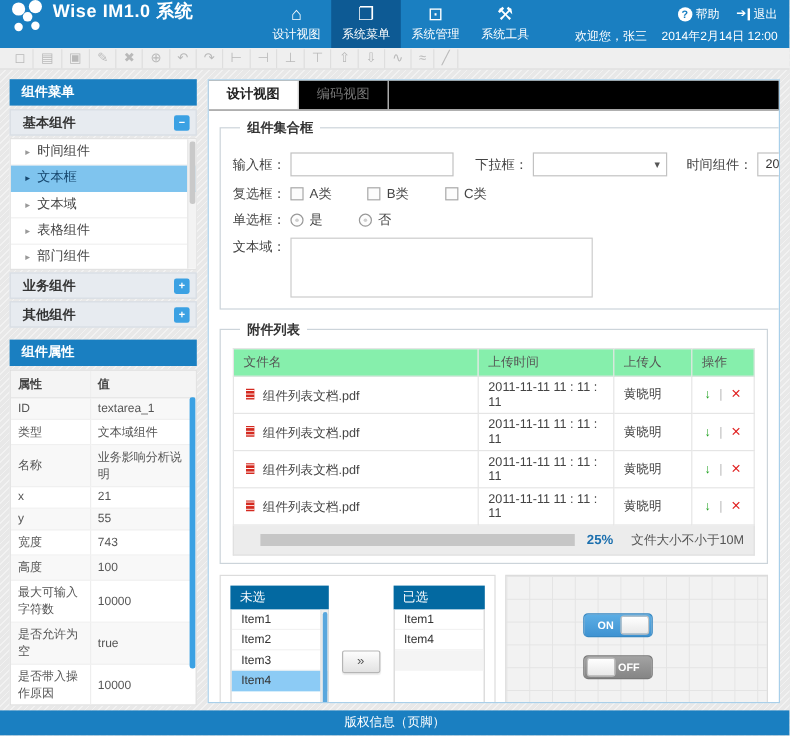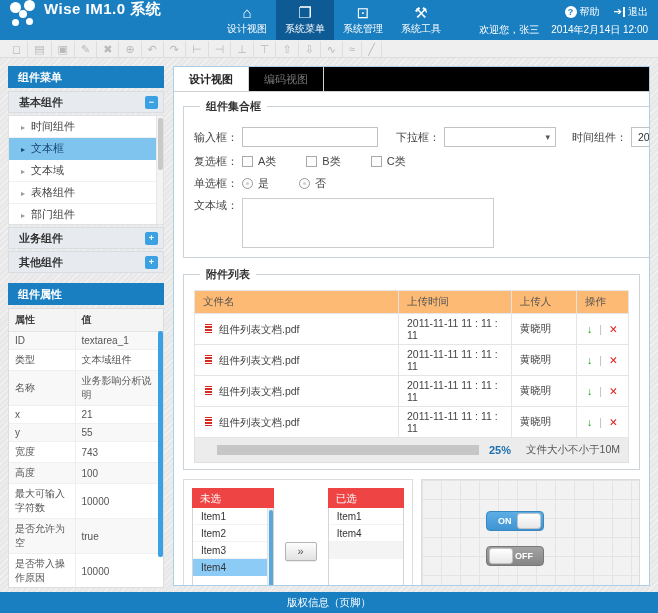--- a/index.html
+++ b/index.html
@@ -80,41 +80,41 @@
   .gap18 { width:18px; }
   .opt { display:flex; align-items:center; margin-right:30px; font-size:11px; color:#444; }
   .cb { width:11px; height:11px; border:1px solid #a9a9a9; background:#fcfcfc; margin-right:5px; cursor:pointer; }
   .rb { width:11px; height:11px; border:1px solid #999; border-radius:50%; background:#fdfdfd; margin-right:5px; cursor:pointer;
         position:relative; }
   .rb::after { content:""; position:absolute; left:3px; top:3px; width:3px; height:3px; border-radius:50%; background:#cfcfcf; }
   .ta-row { align-items:flex-start; }
   .ta { width:252px; height:50px; border:1px solid #ccc; background:#fff; resize:none; }
 
   .att-table { width:100%; border-collapse:collapse; font-size:10.5px; margin-top:2px; }
-  .att-table th { text-align:left; font-weight:normal; color:#555; background:#fdba74; border:1px solid #e5e5e5; padding:4px 8px; }
+  .att-table th { text-align:left; font-weight:normal; color:#555; background:#86efac; border:1px solid #e5e5e5; padding:4px 8px; }
   .att-table td { border:1px solid #e5e5e5; color:#444; padding:3px 8px; }
   .att-table th:nth-child(1){width:47%;} .att-table th:nth-child(2){width:26%;}
   .att-table th:nth-child(3){width:15%;} .att-table th:nth-child(4){width:12%;}
   .pdf-ic { display:inline-block; width:11px; height:13px; background:#d42a20; border-radius:2px; vertical-align:-2px; margin-right:5px;
             background-image:linear-gradient(#fff 1px, transparent 1px); background-size:100% 3px; background-position:0 3px;
             background-repeat:repeat-y; background-clip:content-box; padding:2px 2px; }
   .ops { text-align:center; white-space:nowrap; }
   .dl { color:#1fa11f; font-weight:bold; cursor:pointer; } .op-div { color:#bbb; margin:0 7px; } .del { color:#e02020; font-weight:bold; cursor:pointer; }
   .upload-row { background:#ececec; border:1px solid #e0e0e0; border-top:none; padding:5px 8px; display:flex; align-items:center; }
   .upload-btn { background:#d9eaf8; border:1px solid #74add8; color:#1b6fae; font-size:10.5px; font-weight:bold;
                 padding:2px 9px; border-radius:2px; cursor:pointer; }
   .ptrack { width:262px; height:10px; background:#c6c6c6; margin:0 10px 0 14px; }
   .pfill { width:30%; height:100%; background:#4a9bd8; }
   .ppct { color:#1b6fae; font-weight:bold; font-size:11px; }
   .phint { margin-left:auto; font-size:10.5px; color:#555; }
 
   .bottom { display:flex; gap:8px; height:176px; }
   .left-box { width:230px; border:1px solid #dcdcdc; background:#fff; padding:8px; display:flex; align-items:flex-start; }
   .tlist { width:92px; }
-  .tlist-header { height:20px; line-height:20px; background:#ef4444; color:#fff; font-size:10.5px; padding-left:8px; }
+  .tlist-header { height:20px; line-height:20px; background:#0369a1; color:#fff; font-size:10.5px; padding-left:8px; }
   .tlist-body { border:1px solid #d5d5d5; border-top:none; height:137px; background:#fff; position:relative; overflow:hidden; }
   .titem { height:17px; line-height:17px; padding-left:8px; font-size:10px; color:#333; border-bottom:1px solid #f2f2f2; cursor:pointer; }
   .titem.sel { background:#8ccbf5; border-color:#8ccbf5; }
   .titem.empty { cursor:default; border-bottom:none; }
   .titem.empty:nth-child(odd) { background:#f4f4f4; }
   .tlist-scroll { position:absolute; top:0; right:0; bottom:0; width:6px; background:#efefef; border-left:1px solid #e4e4e4; }
   .tlist-scroll .thumb { position:absolute; top:2px; left:1px; width:4px; height:78px; background:#5aa7dd; border-radius:2px; }
   .tbtns { display:flex; flex-direction:column; gap:11px; margin:54px 11px 0 11px; }
   .tbtn { width:32px; height:19px; background:linear-gradient(#fdfdfd,#e2e2e2); border:1px solid #b5b5b5; border-radius:2px;
           color:#555; font-size:11px; line-height:16px; text-align:center; cursor:pointer; box-shadow:0 1px 1px rgba(0,0,0,.08); }

